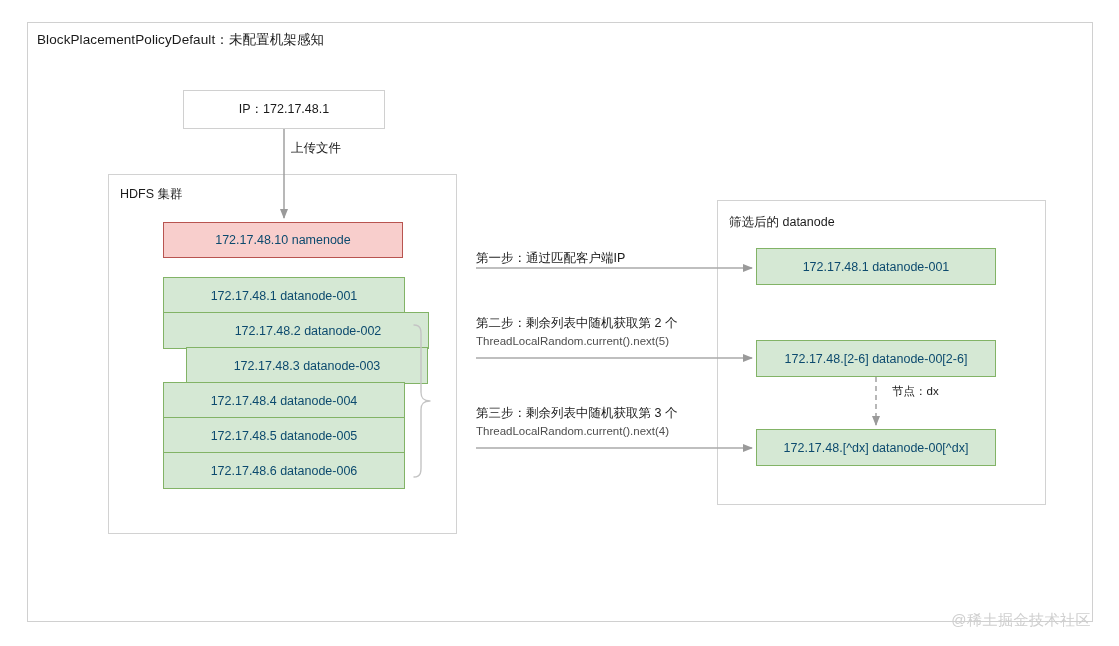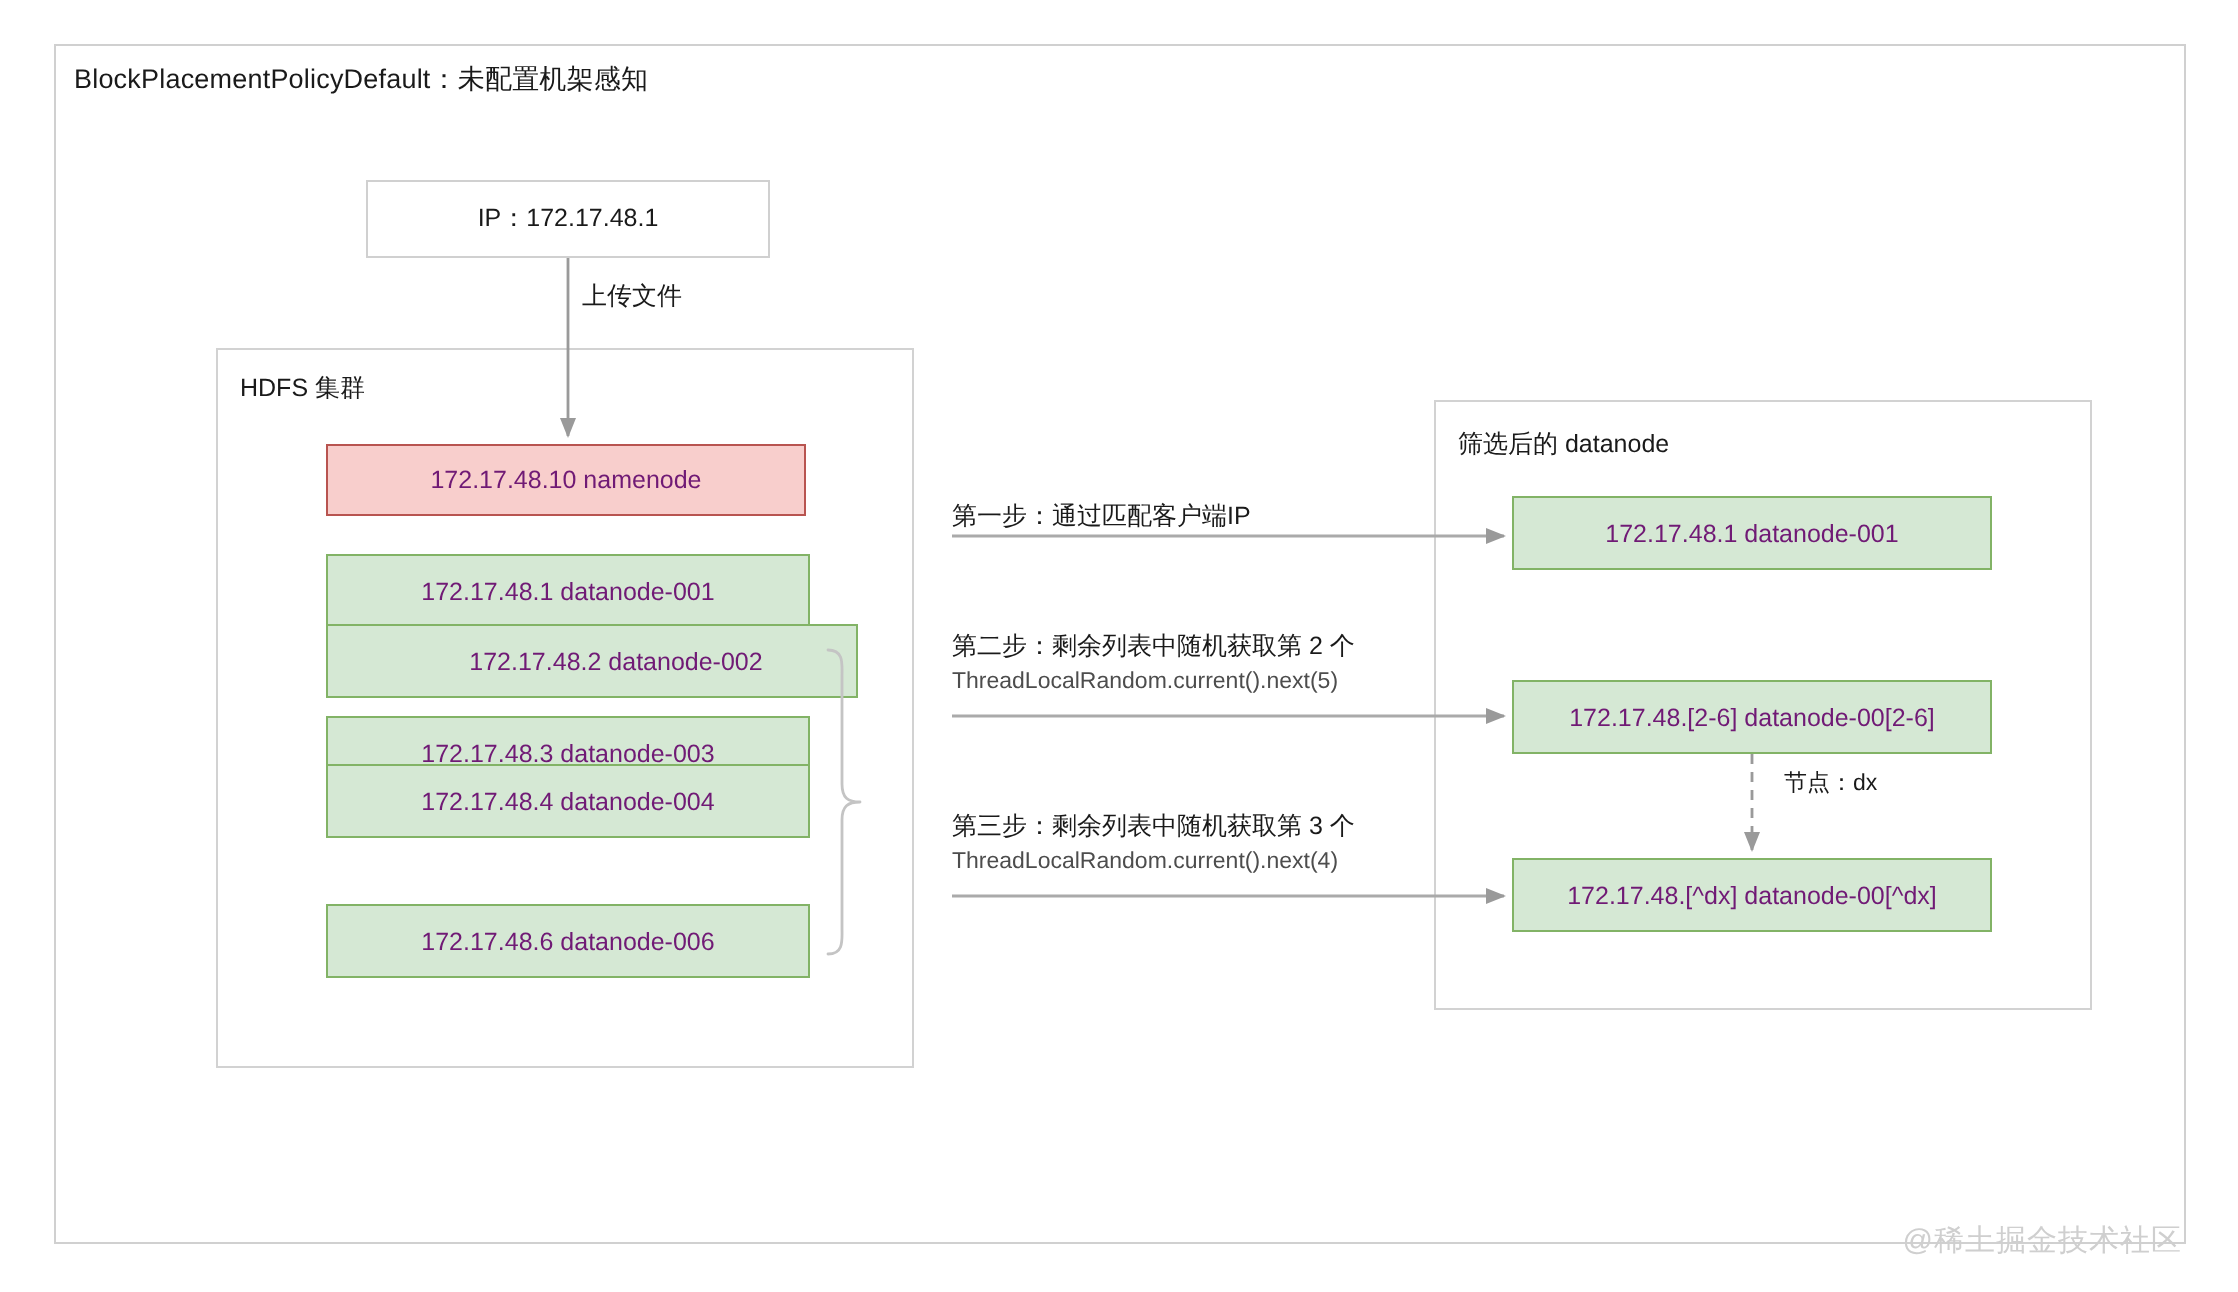--- a/index.html
+++ b/index.html
@@ -70,21 +70,21 @@
   }
   .hdfs-panel { left: 108px; top: 174px; width: 349px; height: 360px; }
   .filtered-panel { left: 717px; top: 200px; width: 329px; height: 305px; }
 
   
   .node-box {
     display: flex;
     align-items: center;
     justify-content: center;
     font-size: 12.5px;
-    color: #701a75;
+    color: #0c4a6e;
     white-space: nowrap;
     text-align: right;
   }
   .node-red {
     background: #f8cecc;
     border: 1px solid #b85450;
   }
   .node-green {
     background: #d5e8d4;
     border: 1px solid #82b366;
@@ -150,22 +150,23 @@
   <div class="abs edge-label" style="left:291px; top:140px;">上传文件</div>
 
   <div class="abs panel hdfs-panel"></div>
   <div class="abs panel-title" style="left:120px; top:186px;">HDFS 集群</div>
 
   <div class="abs node-box node-red namenode-box">172.17.48.10  namenode</div>
 
   <div class="abs dn-list">
     <div class="node-box node-green" style="top:0px;">172.17.48.1 datanode-001</div>
     <div class="node-box node-green" style="top:35px;padding-left:24px;">172.17.48.2 datanode-002</div>
-    <div class="node-box node-green" style="top:81px;">172.17.48.3 datanode-003</div>
+    <div class="node-box node-green" style="top:70px;margin-left:23px;">172.17.48.3 datanode-003</div>
     <div class="node-box node-green" style="top:105px;">172.17.48.4 datanode-004</div>
+    <div class="node-box node-green" style="top:140px;">172.17.48.5 datanode-005</div>
     <div class="node-box node-green" style="top:175px;">172.17.48.6 datanode-006</div>
   </div>
 
   <div class="abs step-title" style="left:476px; top:250px;">第一步：通过匹配客户端IP</div>
 
   <div class="abs step-title" style="left:476px; top:315px;">第二步：剩余列表中随机获取第 2 个</div>
   <div class="abs step-sub" style="left:476px; top:335px;">ThreadLocalRandom.current().next(5)</div>
 
   <div class="abs step-title" style="left:476px; top:405px;">第三步：剩余列表中随机获取第 3 个</div>
   <div class="abs step-sub" style="left:476px; top:425px;">ThreadLocalRandom.current().next(4)</div>

